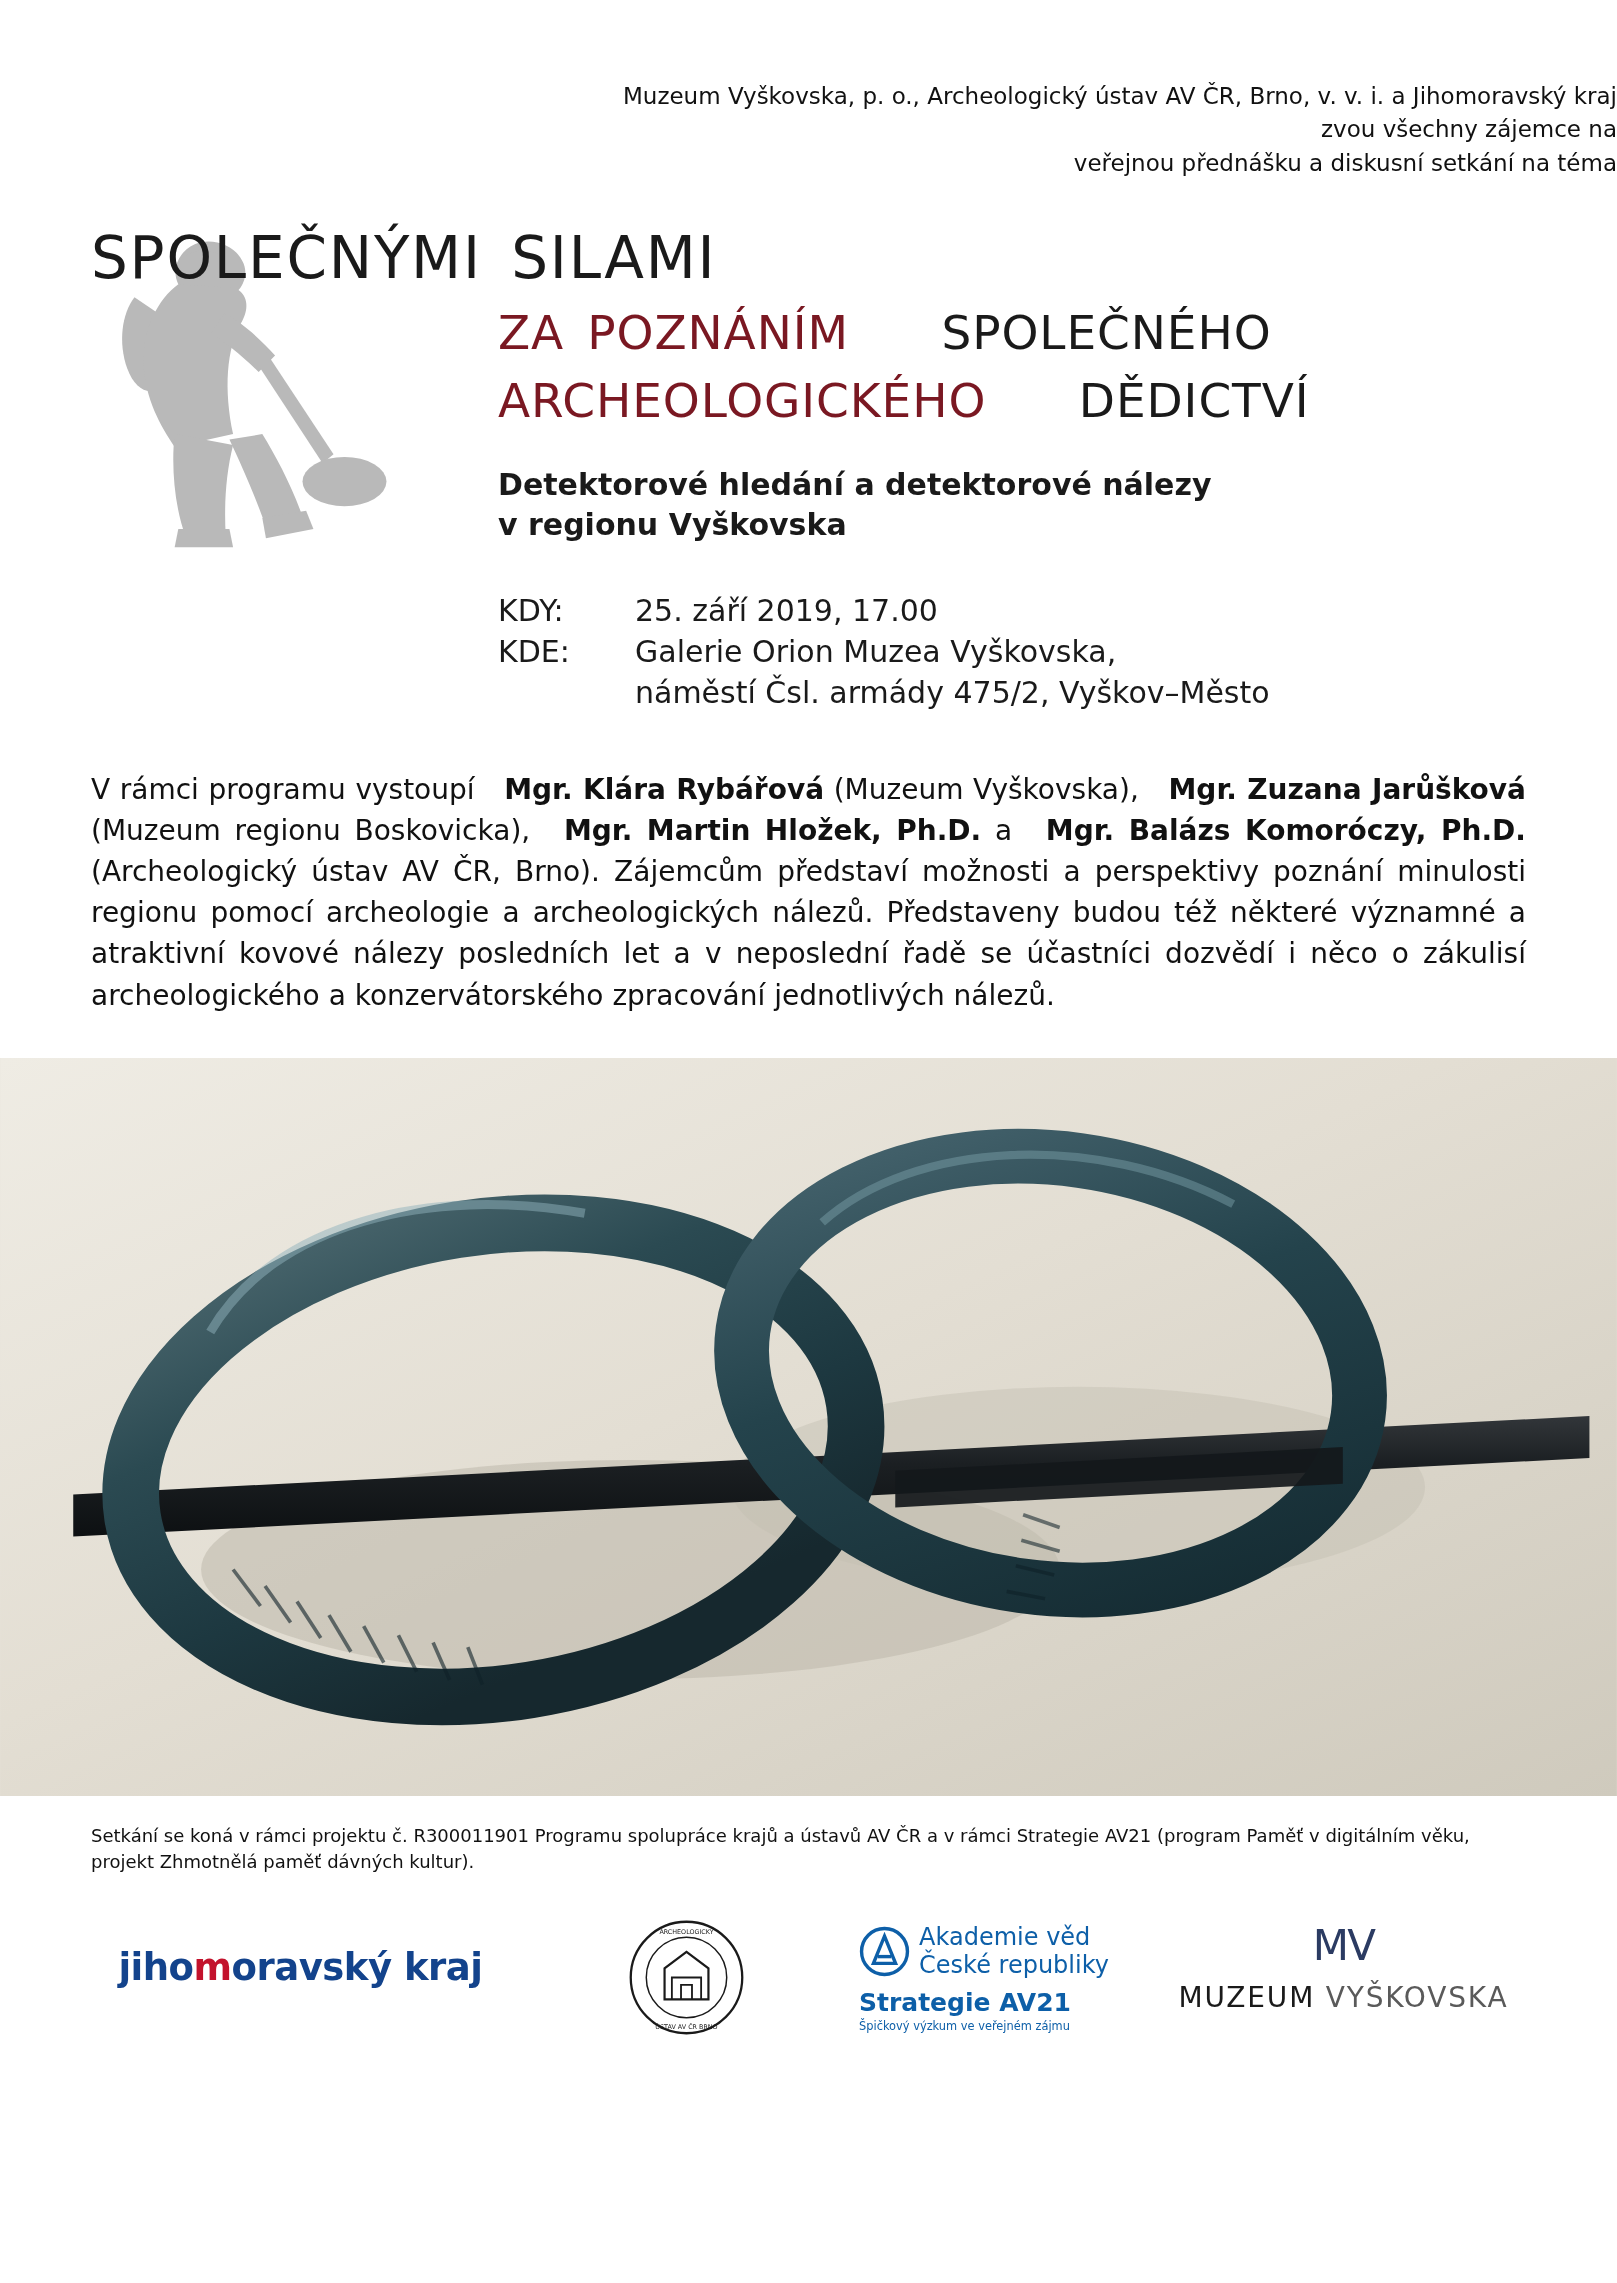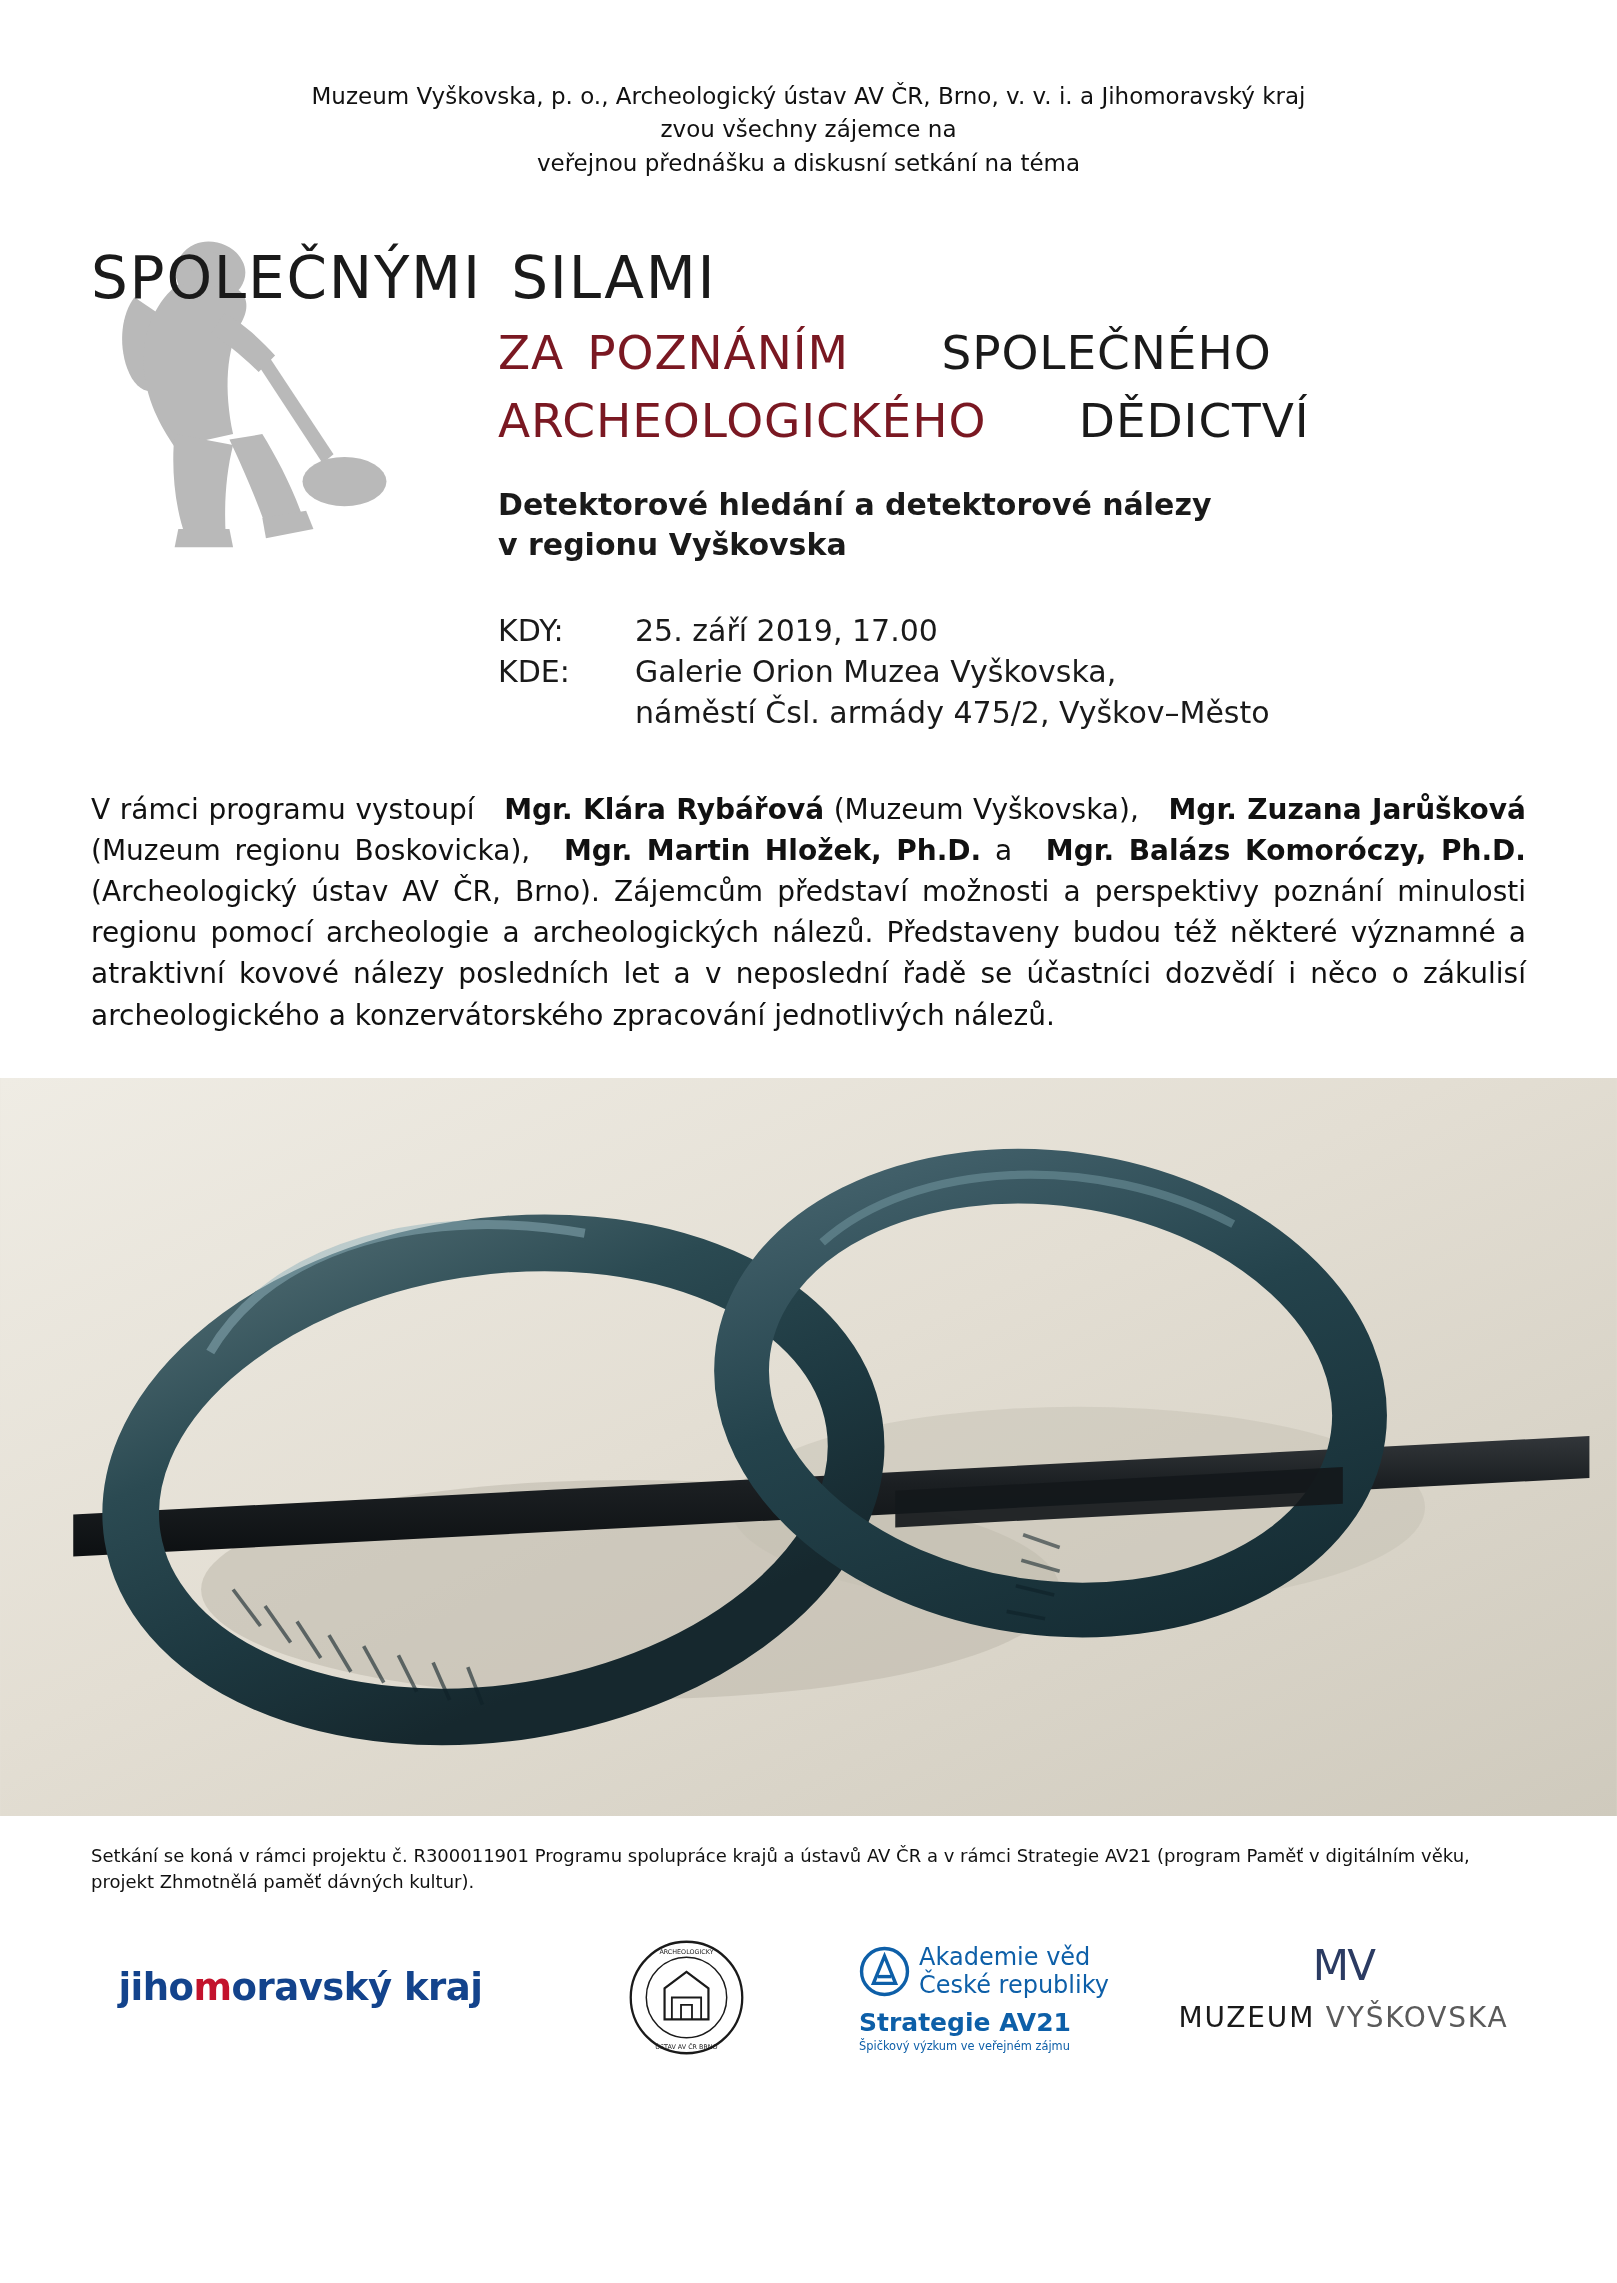--- a/index.html
+++ b/index.html
@@ -26,26 +26,27 @@
   
   .header {
     text-align: center;
     padding-top: 80px;
     line-height: 1.45;
   }
   .header div {
     font-size: 23px;
     font-family: "DejaVu Sans", sans-serif;
     color: #111;
+    text-align: right;
   }
 
   
   .title-area {
     position: relative;
-    margin-top: 64px;
+    margin-top: 44px;
     padding-left: 91px;
     padding-right: 55px;
   }
   .title-l1 {
     font-size: 58px;
     letter-spacing: 1.8px;
     color: #1a1a1a;
     font-weight: 400;
     word-spacing: 9.1px;
     margin-left: 0px;

